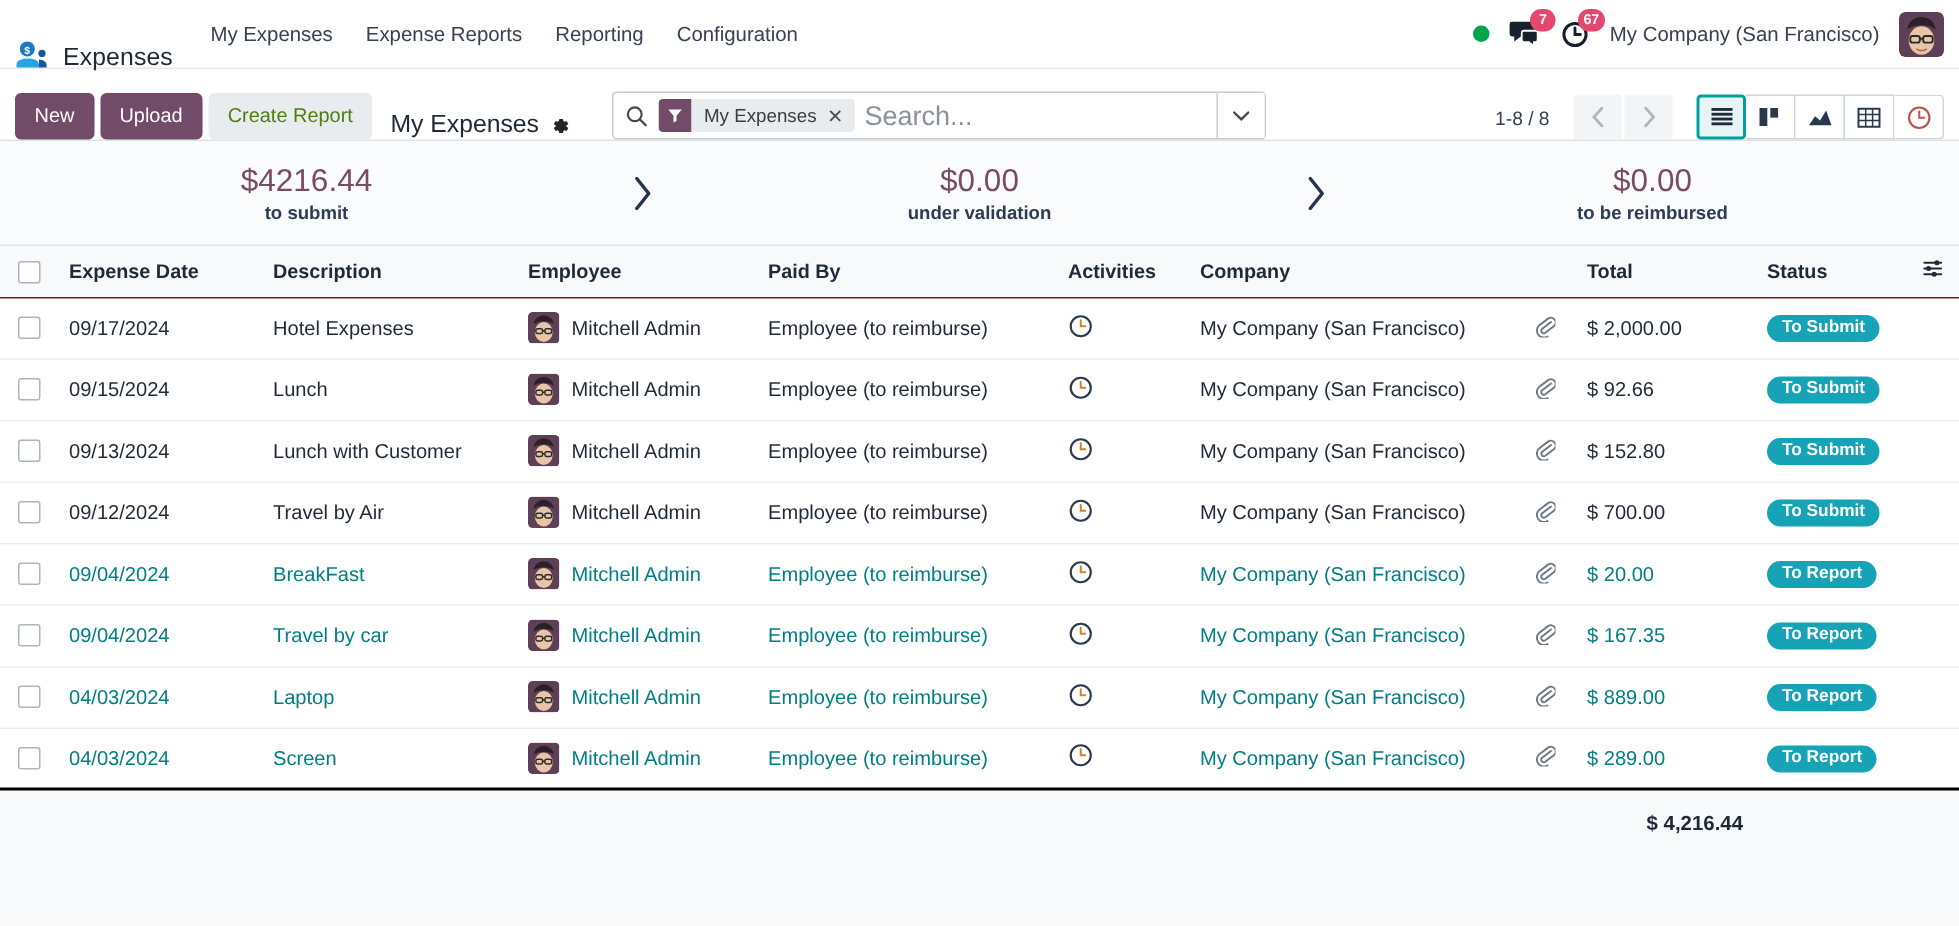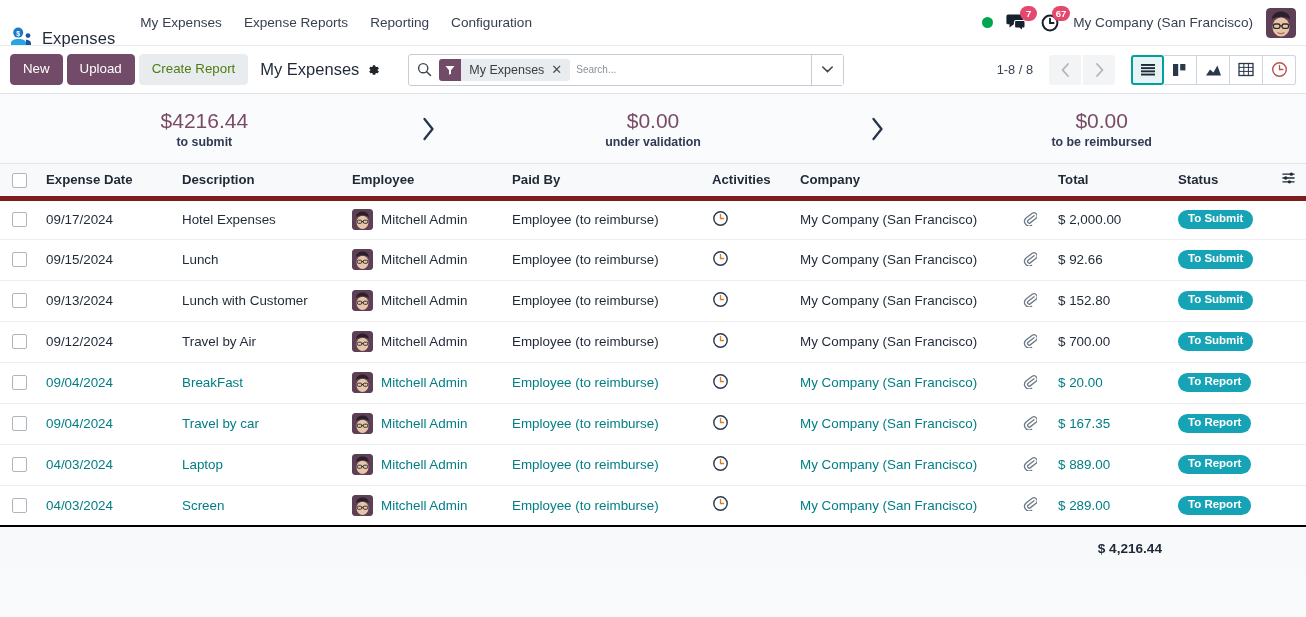--- a/index.html
+++ b/index.html
@@ -49,21 +49,21 @@
   .avatar-top {
     width: 30px; height: 30px; border-radius: 4px;
     overflow: hidden; display: block; cursor: pointer;
   }
 
   
   .control-panel {
     background: #ffffff;
     border-bottom: 1px solid #dee2e6;
     height: 48px;
-    display: flex; align-items: center;
+    display: flex; align-items: flex-end;
     padding: 0 10px 0 10px;
   }
   .cp-left { display: flex; align-items: center; gap: 4px; }
   .btn-primary {
     background: #714b67; color: #fff; border: 1px solid #714b67;
     font-size: 13.3px; padding: 5px 12px; border-radius: 4px;
     cursor: pointer; font-family: inherit; line-height: 1.4;
   }
   .btn-secondary {
     background: #e9ecef; color: #4d7c0f; border: 1px solid #e9ecef;
@@ -92,21 +92,21 @@
   .facet-icon {
     background: #714b67; color: #fff; display: flex; align-items: center;
     padding: 0 6px;
   }
   .facet-label {
     background: #e9ecef; color: #3c3c3c; font-size: 12.5px;
     display: flex; align-items: center; gap: 7px; padding: 0 8px;
   }
   .facet-x { font-size: 13px; color: #495057; cursor: pointer; line-height: 1; }
   .search-input {
-    flex: 1; border: none; outline: none; font-size: 10px;
+    flex: 1; border: none; outline: none; font-size: 18px;
     font-family: inherit; color: #212529; background: transparent;
     min-width: 0;
   }
   .search-input::placeholder { color: #8b9199; }
   .search-dd {
     width: 32px; align-self: stretch; display: flex;
     align-items: center; justify-content: center;
     border-left: 1px solid #c8ccd1; background: #fff; cursor: pointer;
   }
 
@@ -151,21 +151,21 @@
   .stat-label { font-size: 12.4px; color: #2f3b52; font-weight: bold; margin-top: 1px; }
   .stat-arrow {
     flex: none; width: 52px; display: flex; align-items: center; justify-content: center;
     color: #26344e;
   }
 
   
   .table-area { background: #fff; }
   table.olist { width: 100%; border-collapse: collapse; table-layout: fixed; }
   table.olist thead th {
-    background: #f8f9fa; border-bottom: 5px solid #7f1d1d;
+    background: #f8f9fa; border-bottom: 1px solid #7f1d1d;
     height: 34px; font-size: 13.2px; color: #1f2937; font-weight: bold;
     text-align: left; padding: 0 8px; white-space: nowrap;
     user-select: none; cursor: pointer;
   }
   table.olist tbody td {
     height: 41px; font-size: 13.4px; padding: 0 8px;
     border-bottom: 1px solid #eceef0; white-space: nowrap;
     overflow: hidden; text-overflow: ellipsis; vertical-align: middle;
   }
   .c-check { width: 38px; text-align: center !important; padding: 0 !important; }

